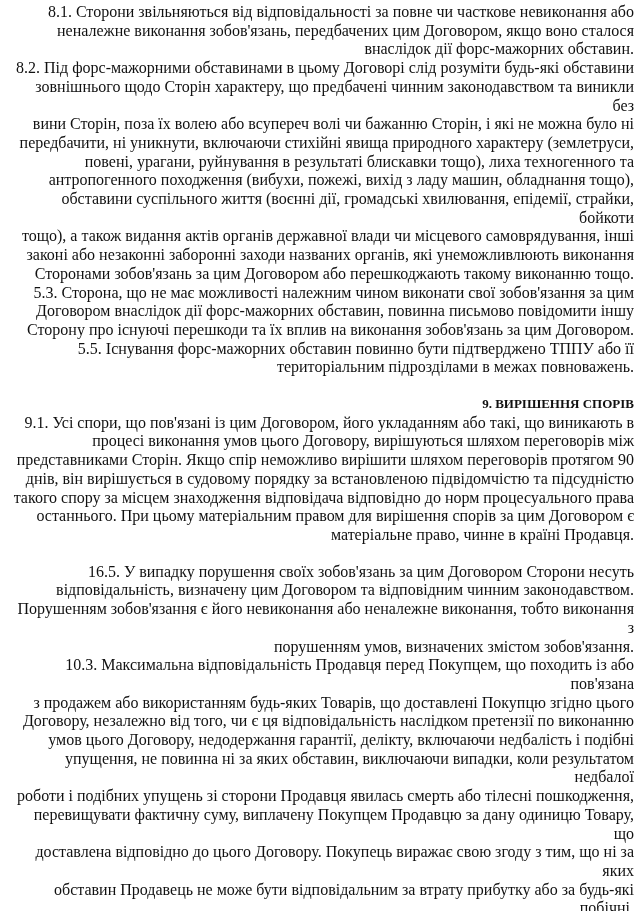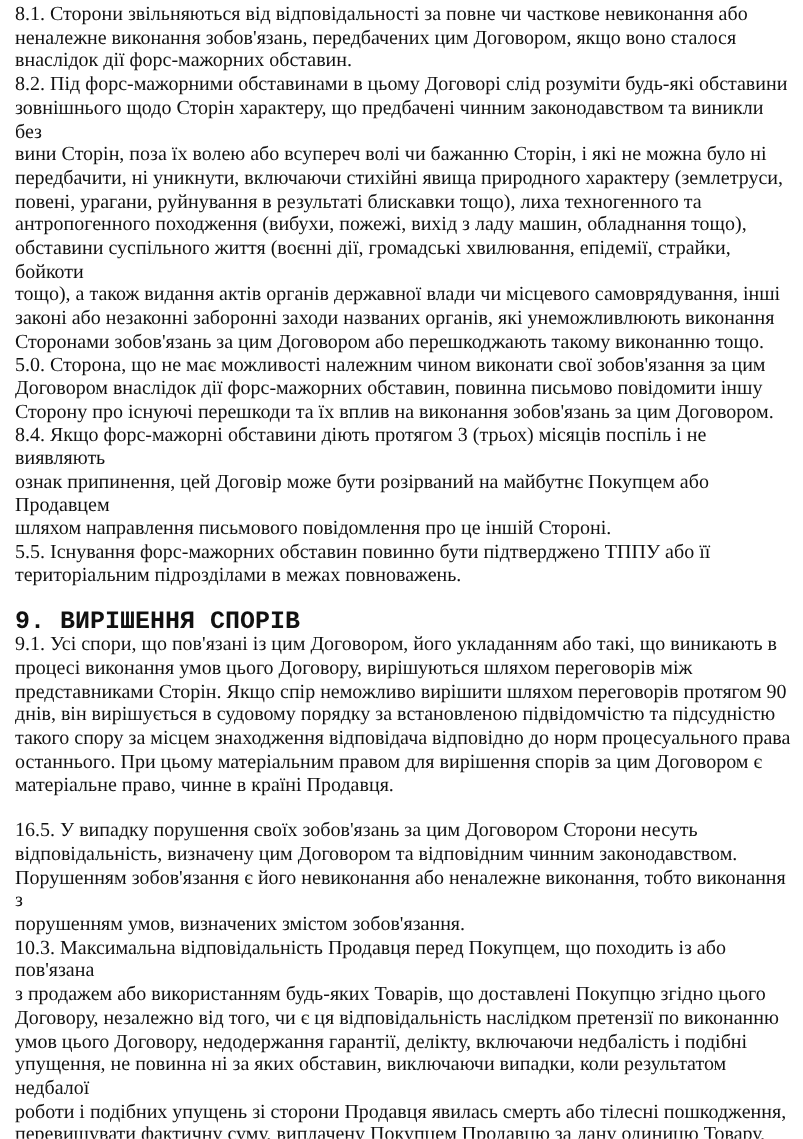--- a/index.html
+++ b/index.html
@@ -4,25 +4,24 @@
   <style>
     html, body { margin: 0; padding: 0; background: #ffffff; }
     body {
       width: 642px; height: 911px; overflow: hidden;
       font-family: "Liberation Serif", "DejaVu Serif", serif;
       font-size: 16px; color: #111111;
     }
     .page { padding: 3px 0 0 12px; width: 622px; }
     .para { margin: 0; line-height: 18.7px; white-space: pre-line; }
     .heading {
-      margin: 0; font-weight: bold; font-size: 20px; line-height: 18.7px;
+      margin: 0; font-weight: bold; font-size: 13px; line-height: 18.7px;
       white-space: pre-line;
-      font-family: Liberation Mono, monospace;
     }
-    .section { margin: 0; }
+    .section { margin: 0; text-align: right; }
     .section + .section { margin-top: 18px; }
     .sec9 { margin-top: 19px; }
     .sec10 { margin-top: 19px; }
   </style>
 </head>
 <body>
 
 <div class="page">
 
   <div class="section sec8">
@@ -32,26 +31,23 @@
     <p class="para">8.2. Під форс-мажорними обставинами в цьому Договорі слід розуміти будь-які обставини
 зовнішнього щодо Сторін характеру, що предбачені чинним законодавством та виникли без
 вини Сторін, поза їх волею або всупереч волі чи бажанню Сторін, і які не можна було ні
 передбачити, ні уникнути, включаючи стихійні явища природного характеру (землетруси,
 повені, урагани, руйнування в результаті блискавки тощо), лиха техногенного та
 антропогенного походження (вибухи, пожежі, вихід з ладу машин, обладнання тощо),
 обставини суспільного життя (воєнні дії, громадські хвилювання, епідемії, страйки, бойкоти
 тощо), а також видання актів органів державної влади чи місцевого самоврядування, інші
 законі або незаконні заборонні заходи названих органів, які унеможливлюють виконання
 Сторонами зобов'язань за цим Договором або перешкоджають такому виконанню тощо.</p>
-    <p class="para">5.0. Сторона, що не має можливості належним чином виконати свої зобов'язання за цим
+    <p class="para">5.3. Сторона, що не має можливості належним чином виконати свої зобов'язання за цим
 Договором внаслідок дії форс-мажорних обставин, повинна письмово повідомити іншу
 Сторону про існуючі перешкоди та їх вплив на виконання зобов'язань за цим Договором.</p>
-    <p class="para">8.4. Якщо форс-мажорні обставини діють протягом 3 (трьох) місяців поспіль і не виявляють
-ознак припинення, цей Договір може бути розірваний на майбутнє Покупцем або Продавцем
-шляхом направлення письмового повідомлення про це іншій Стороні.</p>
     <p class="para">5.5. Існування форс-мажорних обставин повинно бути підтверджено ТППУ або її
 територіальним підрозділами в межах повноважень.</p>
   </div>
 
   <div class="section sec9">
     <h2 class="heading">9. ВИРІШЕННЯ СПОРІВ</h2>
     <p class="para">9.1. Усі спори, що пов'язані із цим Договором, його укладанням або такі, що виникають в
 процесі виконання умов цього Договору, вирішуються шляхом переговорів між
 представниками Сторін. Якщо спір неможливо вирішити шляхом переговорів протягом 90
 днів, він вирішується в судовому порядку за встановленою підвідомчістю та підсудністю

